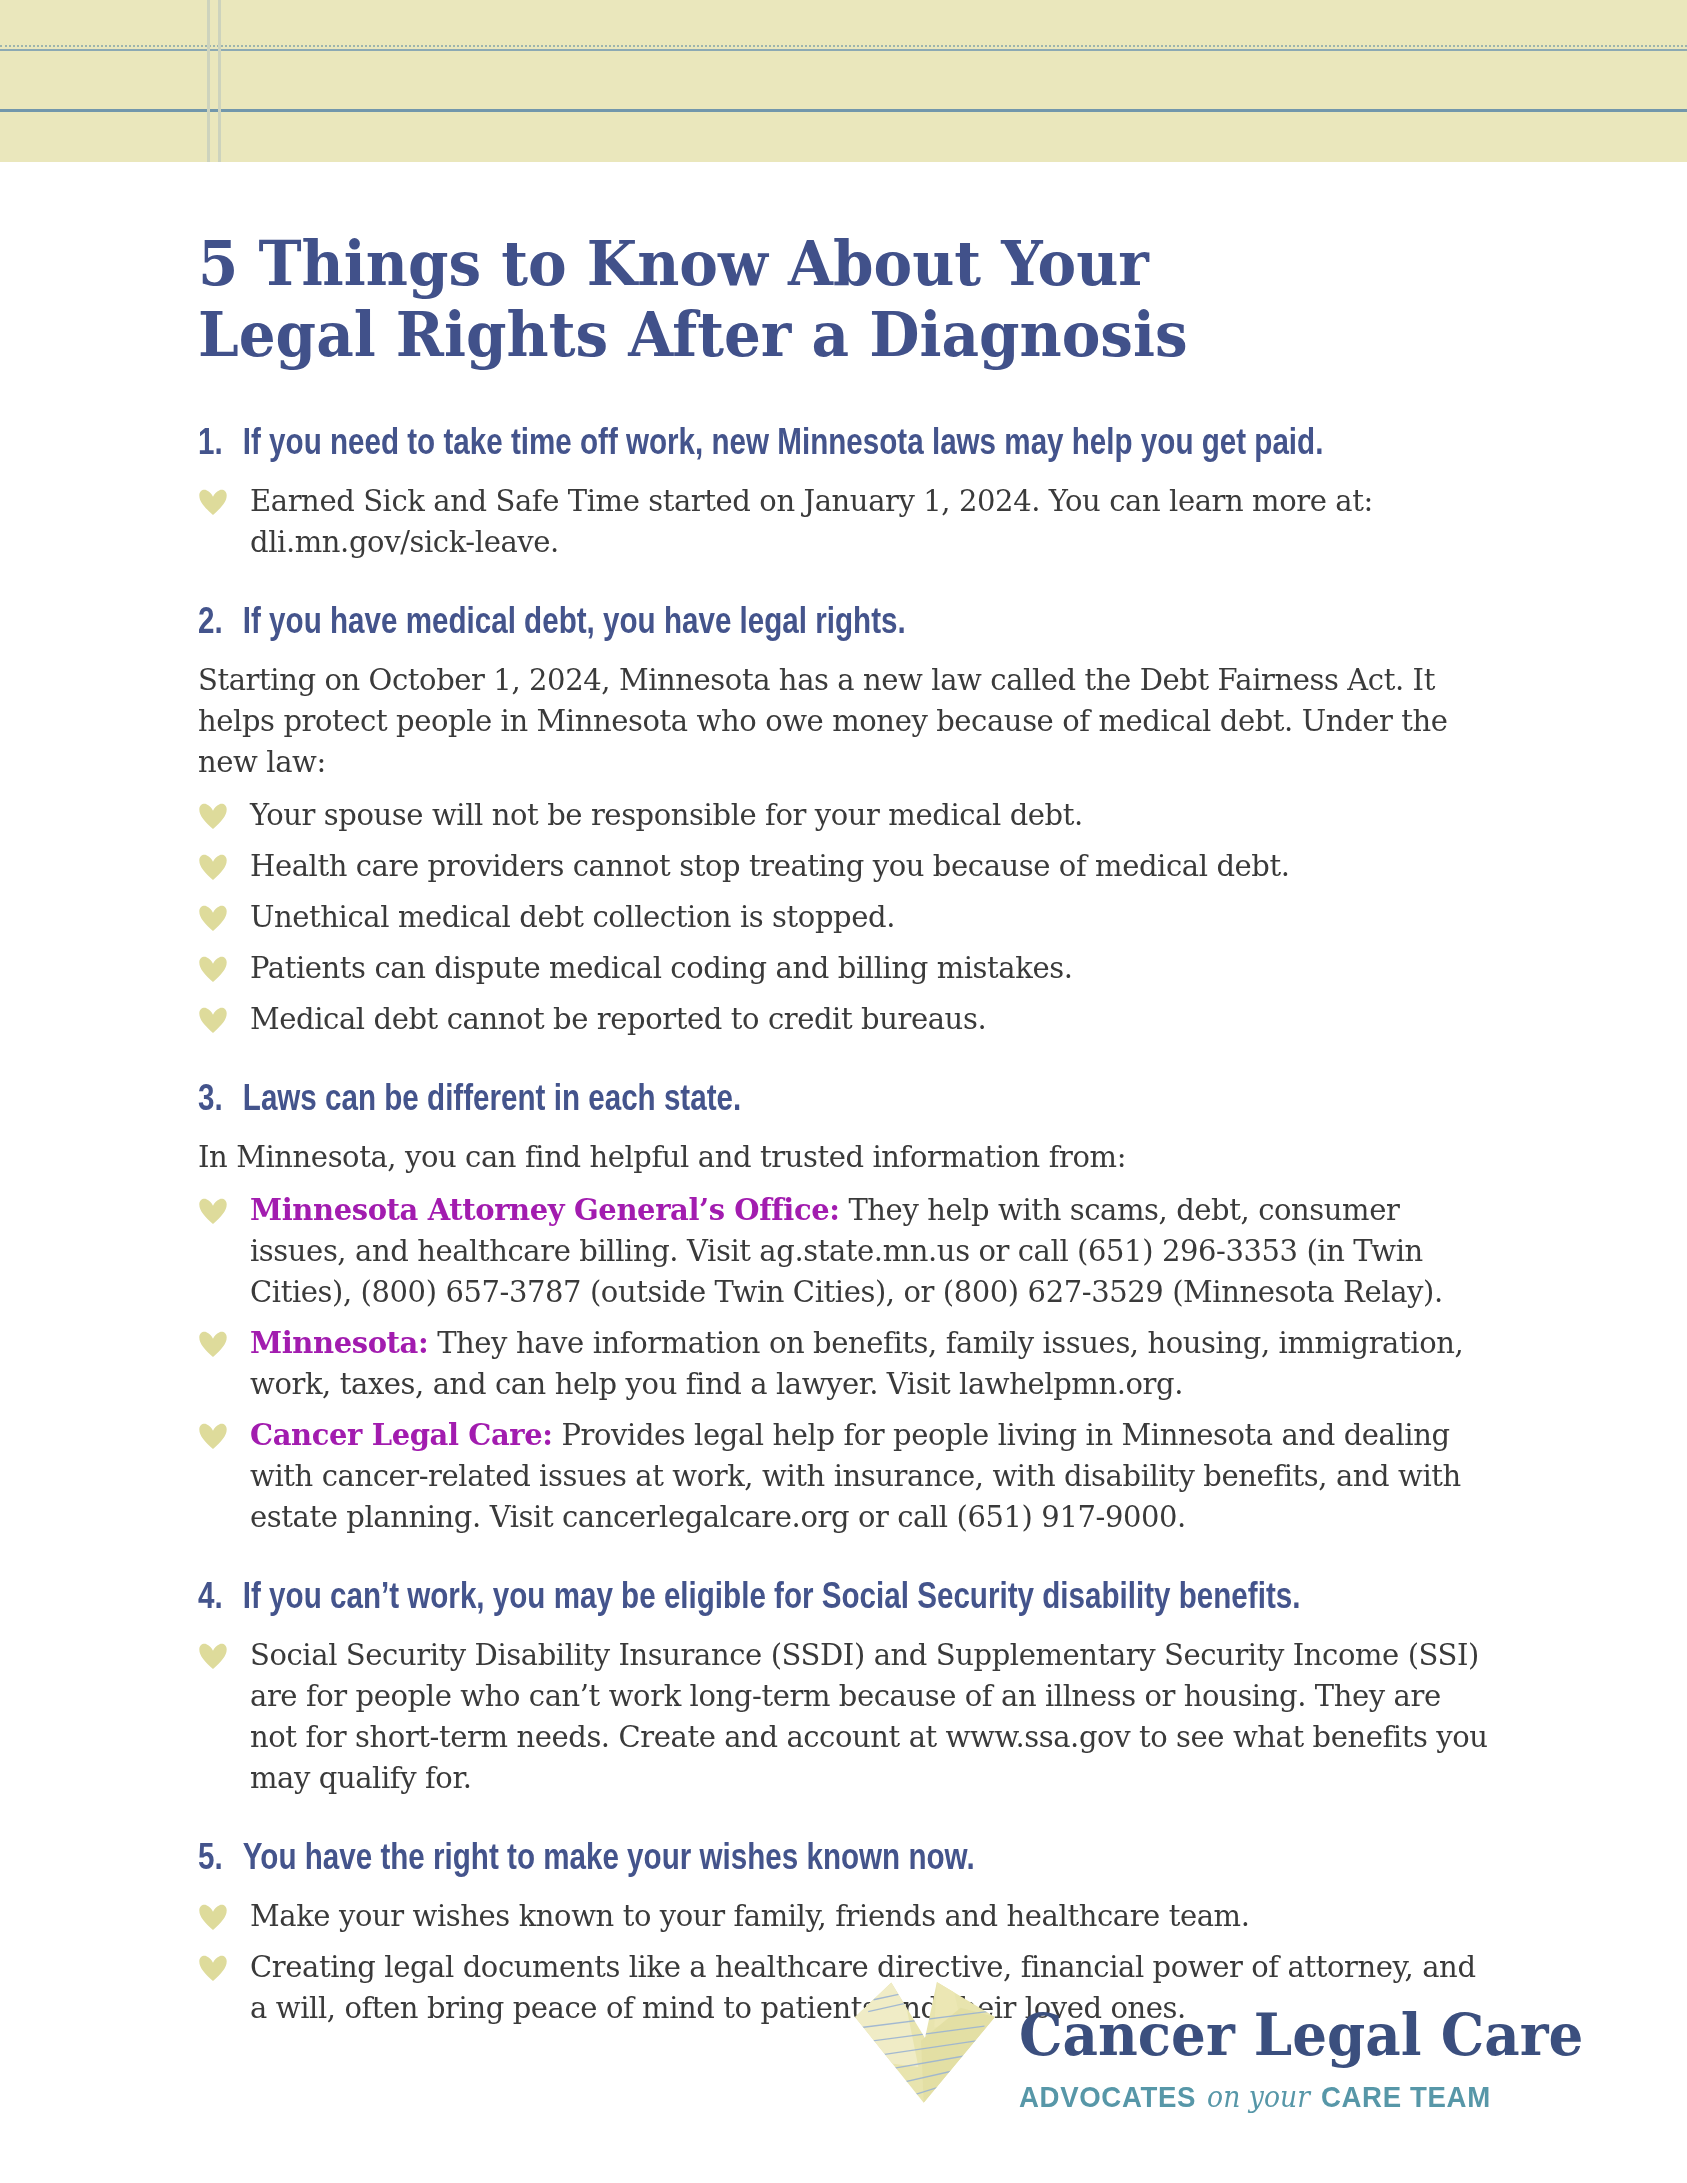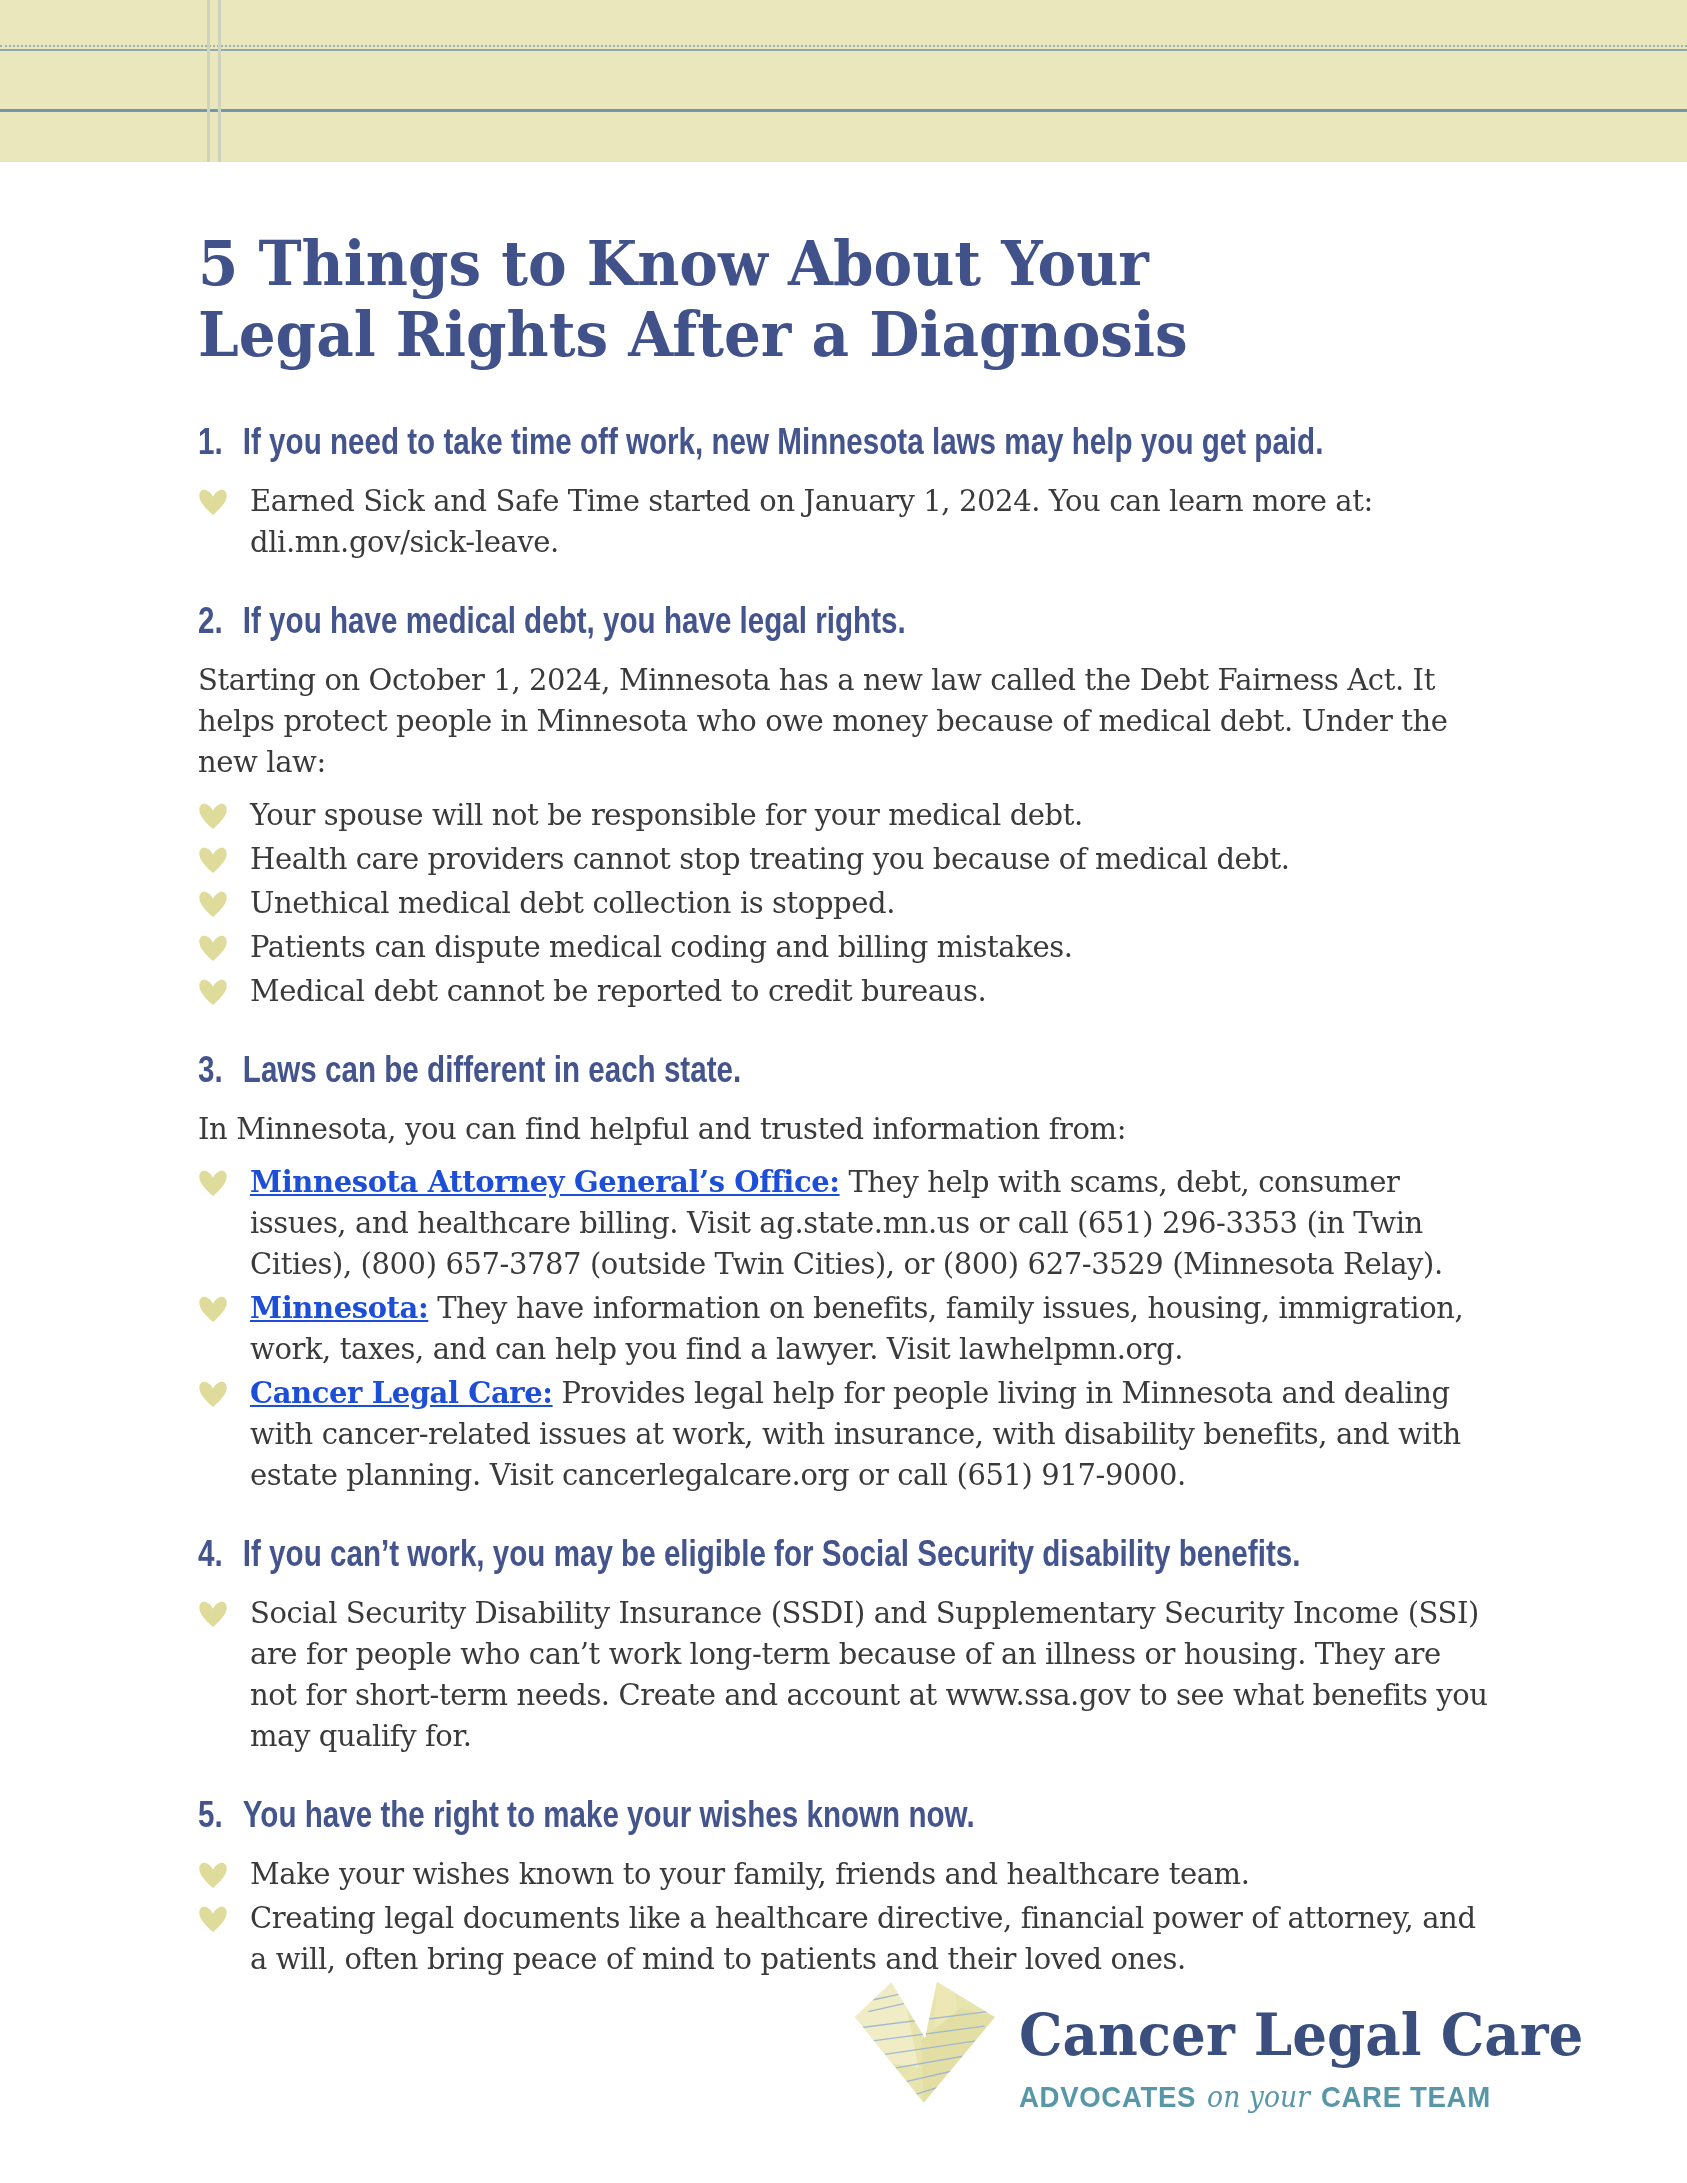--- a/index.html
+++ b/index.html
@@ -21,24 +21,24 @@
   .title-line{white-space:nowrap;transform:scaleX(0.95);transform-origin:0 50%;}
 
   .sec-head{display:flex;margin:36px 0 17px 0;color:#44548c;
             font-family:"Liberation Sans",sans-serif;font-weight:bold;font-size:37px;line-height:44px;
             transform:scaleX(0.80);transform-origin:0 50%;white-space:nowrap;}
   .sec-head .num{width:56px;flex:0 0 56px;}
   .sec-first{margin-top:50px;}
 
   .intro{font-size:29px;line-height:41px;letter-spacing:-0.4px;margin:0 0 12px 0;}
 
-  .bullet{display:flex;margin-top:3px;}
+  .bullet{display:flex;margin-top:10px;}
   .bullet-icon{flex:0 0 52px;padding-top:6.6px;}
   .bullet-text{font-size:29px;line-height:41px;letter-spacing:-0.4px;}
-  .bullet-text strong{font-weight:bold;color:#1d4ed8;text-decoration:underline;}
+  .bullet-text strong{font-weight:bold;color:#a21caf;}
 
   
   .footer{position:absolute;left:198px;top:1981px;width:1409px;height:132px;}
   .phone-line{position:absolute;left:0;bottom:10.6px;font-family:"Liberation Sans",sans-serif;
               font-size:28px;color:#45618d;letter-spacing:3.3px;white-space:nowrap;}
   .phone-sep{margin:0 13.2px;color:#45618d;}
   .logo{position:absolute;right:0;top:0;display:flex;gap:24px;}
   .logo-textcol{padding-top:24px;}
   .logo-name{font-family:"DejaVu Serif",serif;font-weight:bold;font-size:57px;line-height:60px;
              color:#3b4f7e;white-space:nowrap;transform:scaleX(0.96);transform-origin:0 50%;}

